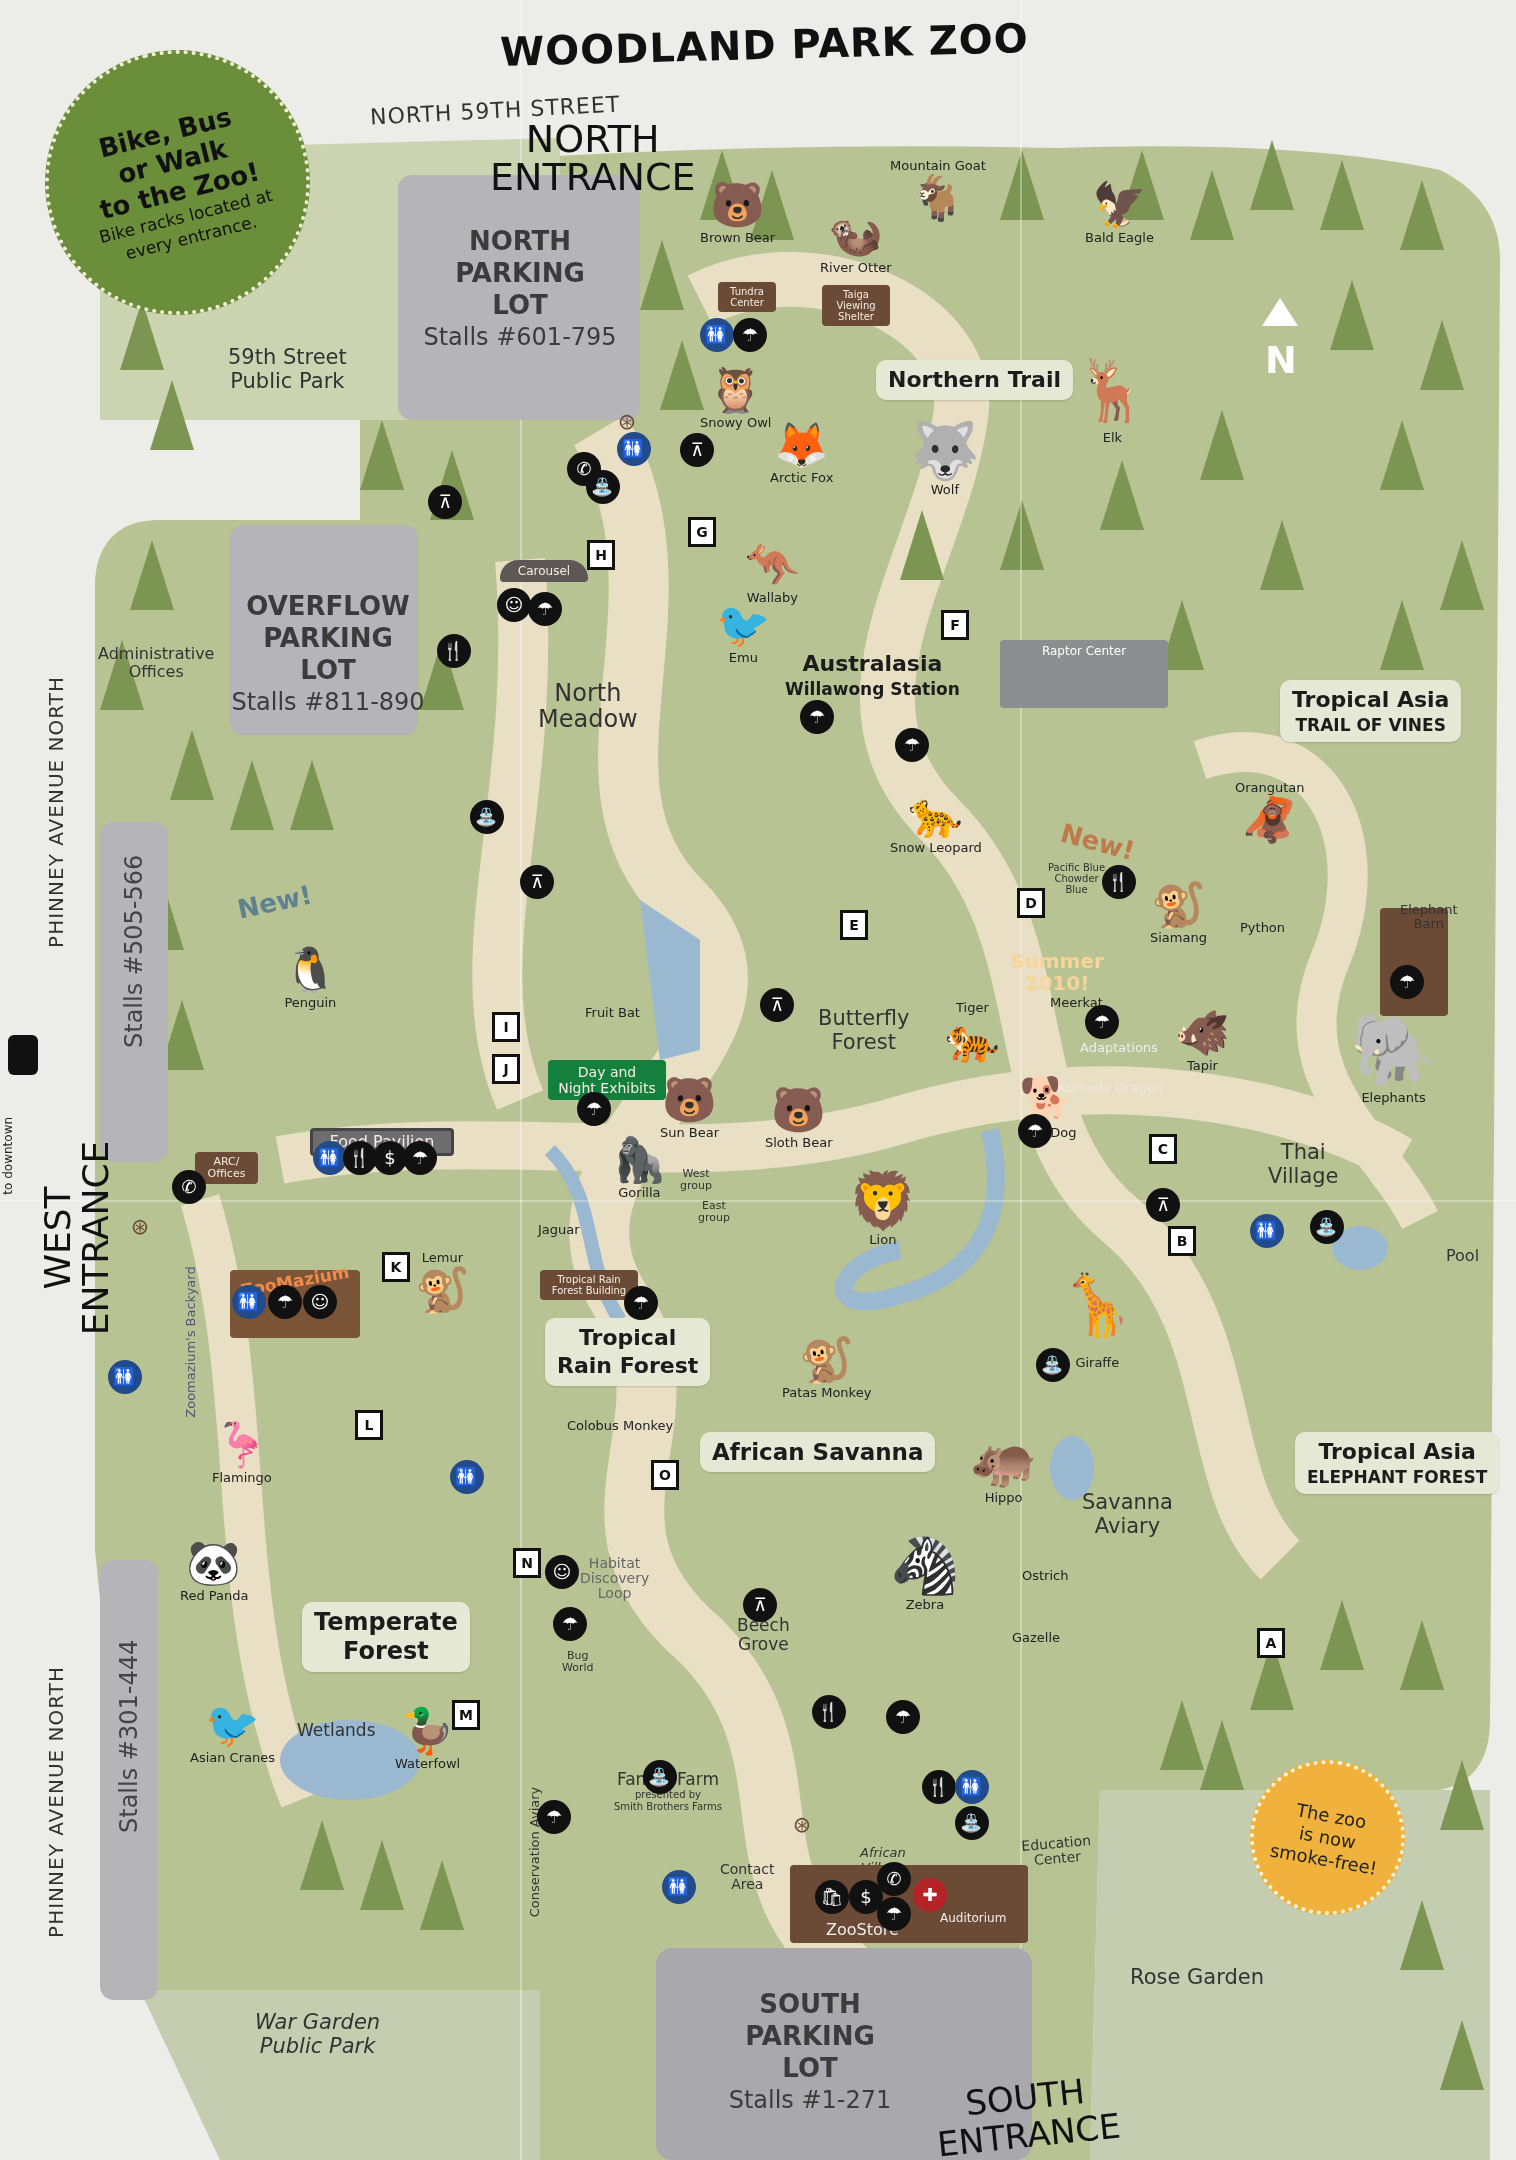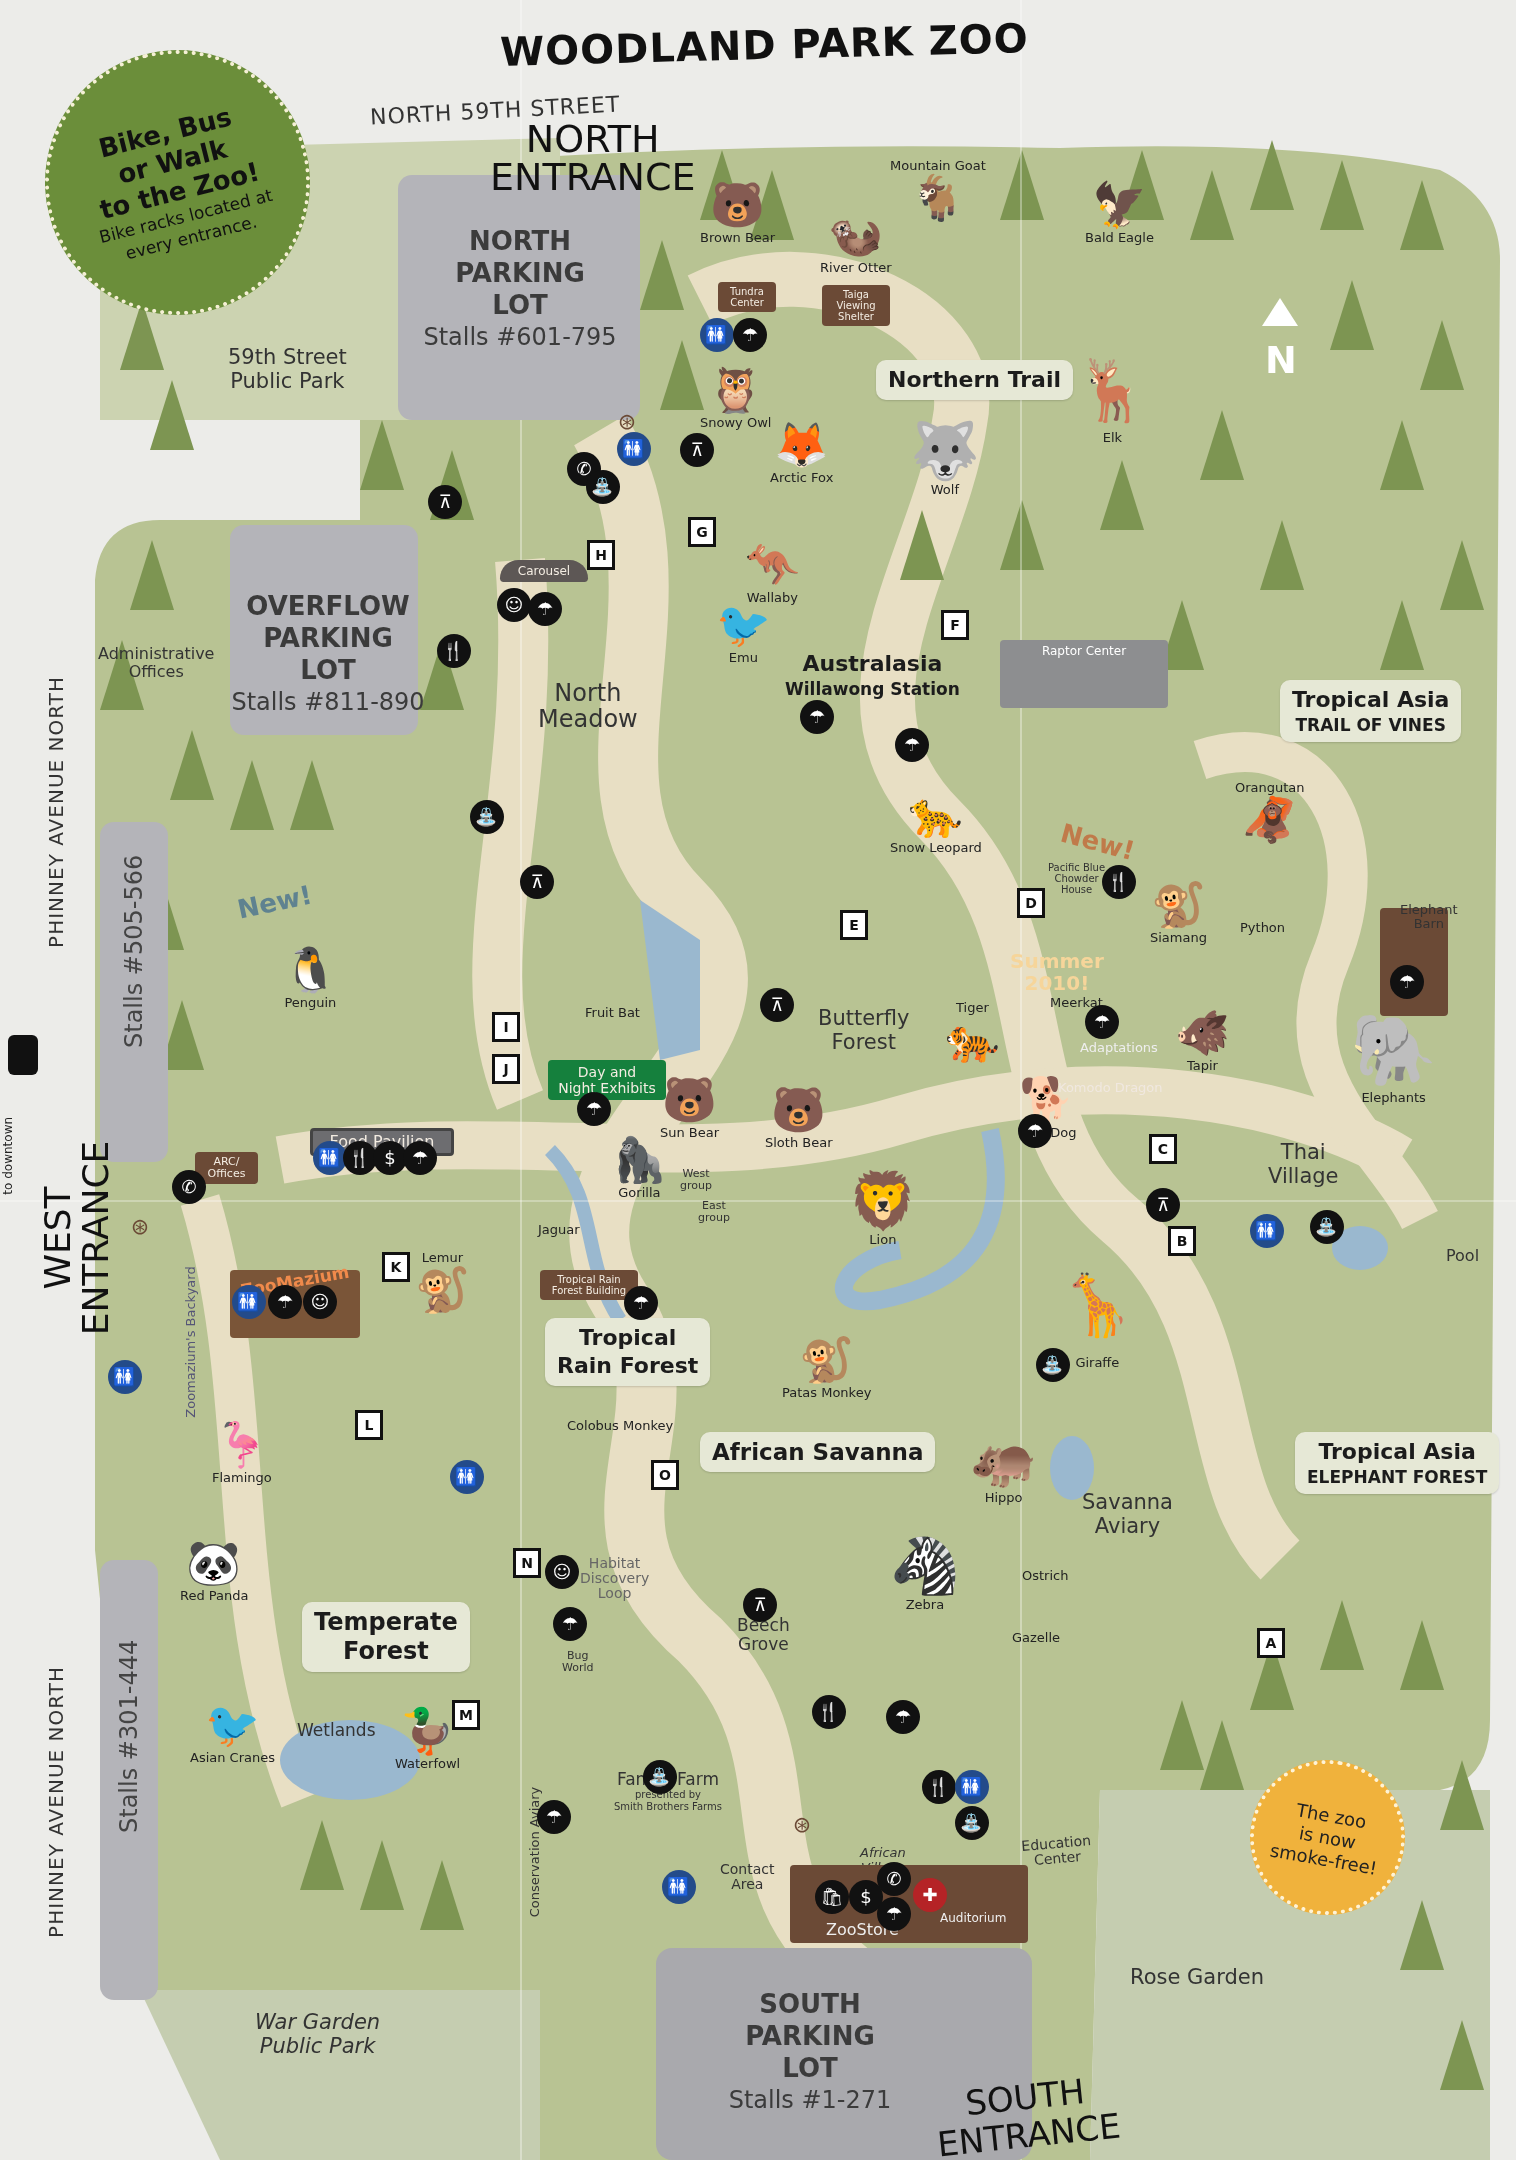--- a/index.html
+++ b/index.html
@@ -295,21 +295,21 @@
     <div>Center</div>
   </div>
   <div class="building" style="left:822px;top:285px;width:60px;font-size:10px;line-height:11px;">
     <div>Taiga Viewing</div>
     <div>Shelter</div>
   </div>
   <div class="building" style="left:1000px;top:640px;width:160px;height:60px;background:#8d8e90;color:#fff;font-size:12px;">Raptor Center</div>
   <div class="place" style="left:1048px;top:862px;font-size:10px;line-height:11px;">
     <div>Pacific Blue</div>
     <div>Chowder</div>
-    <div>House</div>
+    <div>Blue</div>
   </div>
   <div class="building" style="left:548px;top:1060px;width:110px;background:#15803d;font-size:14px;line-height:16px;">
     <div>Day and</div>
     <div>Night Exhibits</div>
   </div>
   <div class="building" style="left:540px;top:1270px;width:90px;font-size:10px;line-height:11px;">
     <div>Tropical Rain</div>
     <div>Forest Building</div>
   </div>
   <div class="building" style="left:1380px;top:908px;width:60px;height:100px;background:#6b4a36;"></div>

